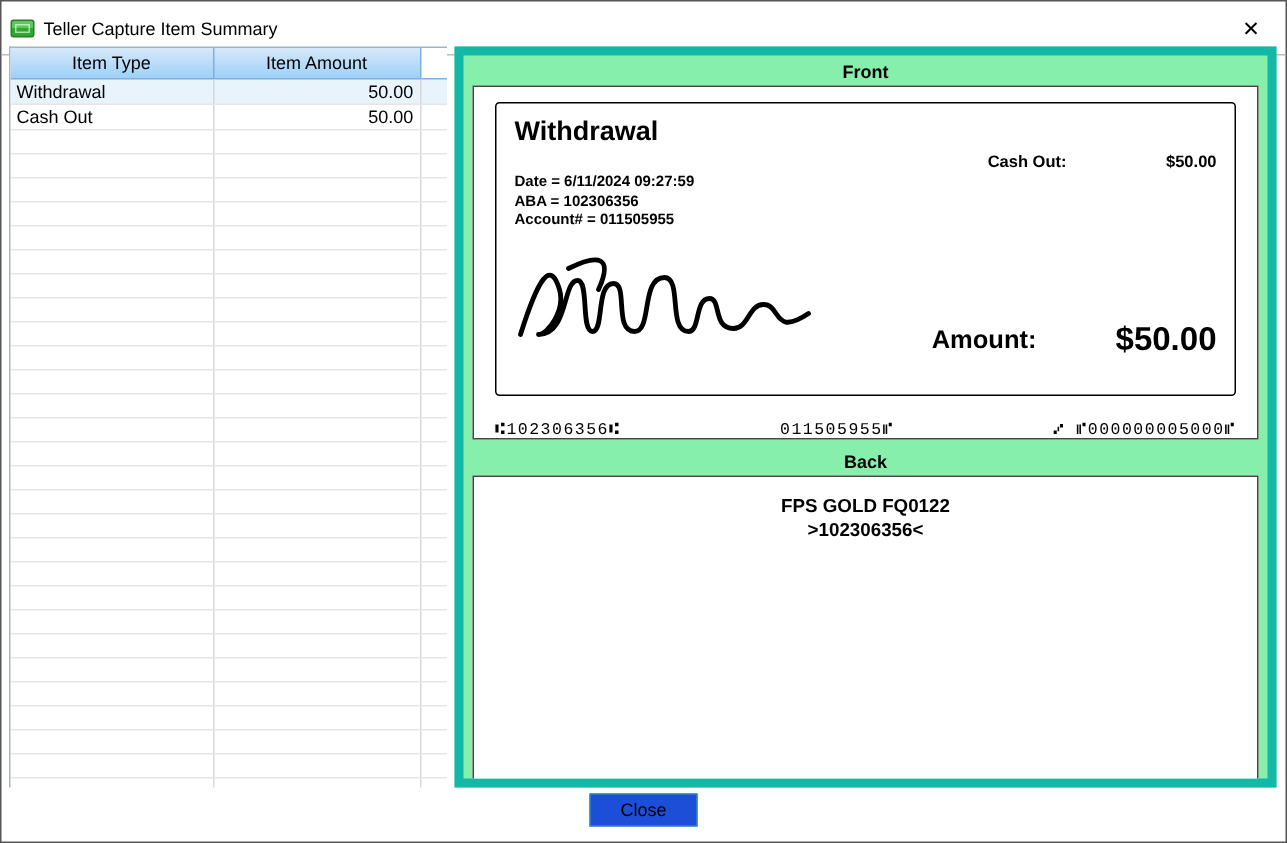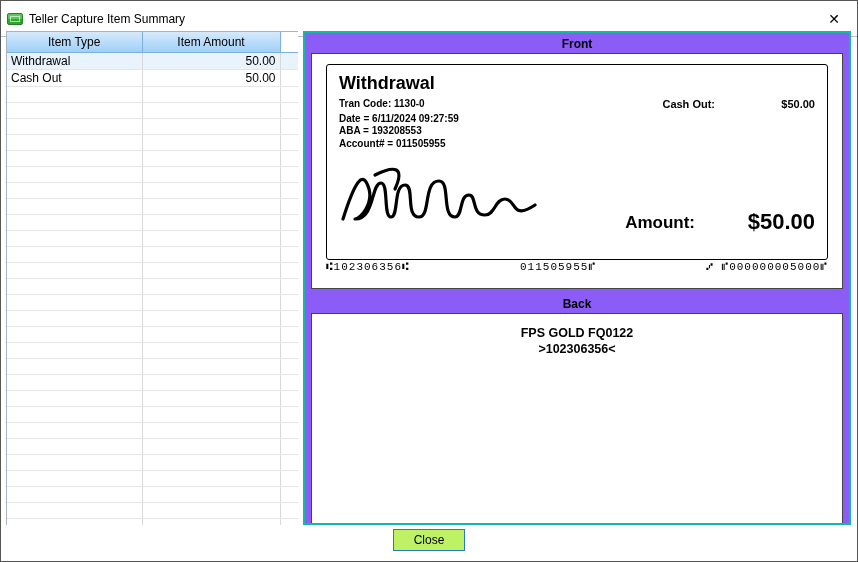--- a/index.html
+++ b/index.html
@@ -10,23 +10,23 @@
   .titlebar { height: 36px; line-height: 24px; padding: 0 8px 0 6px; display: flex; align-items: center; border-bottom: 1px solid #bbb; }
   .title-icon { width: 16px; height: 12px; background: linear-gradient(#5dc65d 0 50%, #2ea82e 50% 100%); border: 1px solid #2d7a2d; border-radius: 2px; margin-right: 6px; flex: none; position: relative; }
   .title-icon::after { content: ""; position: absolute; left: 2px; top: 2px; right: 2px; bottom: 2px; border: 1px solid rgba(255,255,255,.6); }
   .titlebar .title { flex: 1; font-size: 12px; }
   .close-x { width: 30px; text-align: center; font-size: 14px; font-family: Arial, sans-serif; cursor: default; }
 
   .client { position: absolute; top: 24px; left: 0; right: 0; bottom: 0; }
 
   
   .pane-left { position: absolute; left: 5px; top: 6px; width: 292px; bottom: 36px; }
-  .pane-right { position: absolute; left: 302px; right: 6px; top: 6px; bottom: 36px; background: #8b5cf6; border: 2px solid #14b8a6; padding: 4px 6px 6px 6px; overflow: hidden; }
+  .pane-right { position: absolute; left: 302px; right: 6px; top: 6px; bottom: 36px; background: #86efac; border: 6px solid #14b8a6; padding: 4px 6px 6px 6px; overflow: hidden; }
   .close-row { position: absolute; left: 0; right: 0; bottom: 4px; height: 28px; text-align: center; }
-  .close-btn { display: inline-block; min-width: 72px; padding: 3px 18px; border: 1px solid #2a79c4; background: #bef264; font-size: 12px; cursor: default; }
+  .close-btn { display: inline-block; min-width: 72px; padding: 3px 18px; border: 1px solid #2a79c4; background: #1d4ed8; font-size: 12px; cursor: default; }
 
   
   .grid { border-top: 1px solid #a5b3c4; border-left: 1px solid #a5b3c4; height: 100%; background: #fff; overflow: hidden; }
   .grid table { border-collapse: collapse; width: 100%; table-layout: fixed; }
   .grid th { background: linear-gradient(#d6e9fb, #9ed0f8); border-right: 1px solid #7faee0; border-bottom: 1px solid #7faee0; font-weight: 400; color: #000; padding: 3px 4px; text-align: center; font-size: 12px; }
   .grid th.spacer { width: 18px; background: #fff; }
   .grid td { border-right: 1px solid #d8d8d8; border-bottom: 1px solid #e6e6e6; padding: 1px 4px; height: 16px; font-size: 12px; }
   .grid td.num { text-align: right; margin-left: 13px; }
   .grid tr.sel td { background: #e8f3fc; }
 
@@ -41,21 +41,21 @@
   .kv-row { display: flex; font-size: 11px; }
   .kv-left { width: 200px; }
   .kv-right-label { margin-left: auto; font-weight: 700; }
   .kv-right-value { width: 100px; text-align: right; font-weight: 700; }
   .small { font-size: 10px; line-height: 1.25; }
   .amt-row { position: absolute; right: 12px; bottom: 26px; left: 12px; display: flex; align-items: baseline; }
   .amt-label { margin-left: auto; font-weight: 700; font-size: 17px; margin-right: 120px; }
   .amt-value { font-size: 22px; font-weight: 700; font-family: Arial, sans-serif; position: absolute; right: 0; bottom: -2px; }
   .sig { position: absolute; left: 8px; bottom: 28px; width: 210px; height: 70px; }
 
-  .micr { font-family: "Courier New", monospace; font-size: 11px; letter-spacing: 1px; display: flex; justify-content: space-between; margin-top: 1px; }
+  .micr { font-family: "Courier New", monospace; font-size: 11px; letter-spacing: 1px; display: flex; justify-content: space-between; margin-top: 16px; }
 
   .back-center { text-align: center; font-weight: 700; font-family: Arial, sans-serif; font-size: 12.5px; line-height: 1.25; margin-top: 2px; }
   .back-left { position: absolute; left: 14px; top: 48px; font-size: 11px; font-weight: 700; }
 </style>
 </head>
 <body>
 
 <div class="titlebar">
   <span class="title-icon"></span>
   <span class="title">Teller Capture Item Summary</span>
@@ -234,27 +234,26 @@
       </table>
     </div>
   </div>
 
   <div class="pane-right">
     <div class="section-title">Front</div>
     <div class="doc front">
       <div class="doc-inner">
         <h2>Withdrawal</h2>
         <div class="kv-row">
-          <span class="kv-left small" style="font-weight:700">Tran Code: 1130-0</span>
           <span class="kv-right-label">Cash Out:</span>
           <span class="kv-right-value">$50.00</span>
         </div>
         <div class="small" style="font-weight:700; margin-top:2px" id="front-lines">
             <div>Date = 6/11/2024 09:27:59</div>
-            <div>ABA = 193208553</div>
+            <div>ABA = 102306356</div>
             <div>Account# = 011505955</div>
           </div>
 
         <svg class="sig" viewBox="0 0 210 70">
           <path d="M8 58 C 20 20, 28 8, 34 28 C 38 42, 26 58, 20 58 C 40 58, 36 22, 46 22 C 54 22, 48 56, 56 56 C 64 56, 58 24, 70 24 C 80 24, 70 56, 84 56 C 96 56, 88 20, 104 20 C 116 20, 106 56, 120 56 C 128 56, 124 34, 134 34 C 142 34, 136 54, 150 54 C 160 54, 160 38, 170 38 C 182 38, 176 60, 200 44" fill="none" stroke="#000" stroke-width="3.2" stroke-linecap="round" stroke-linejoin="round"></path>
           <path d="M40 14 C 60 4, 70 6, 60 28" fill="none" stroke="#000" stroke-width="3.2" stroke-linecap="round"></path>
         </svg>
 
         <div class="amt-row">
           <span class="amt-label">Amount:</span>

